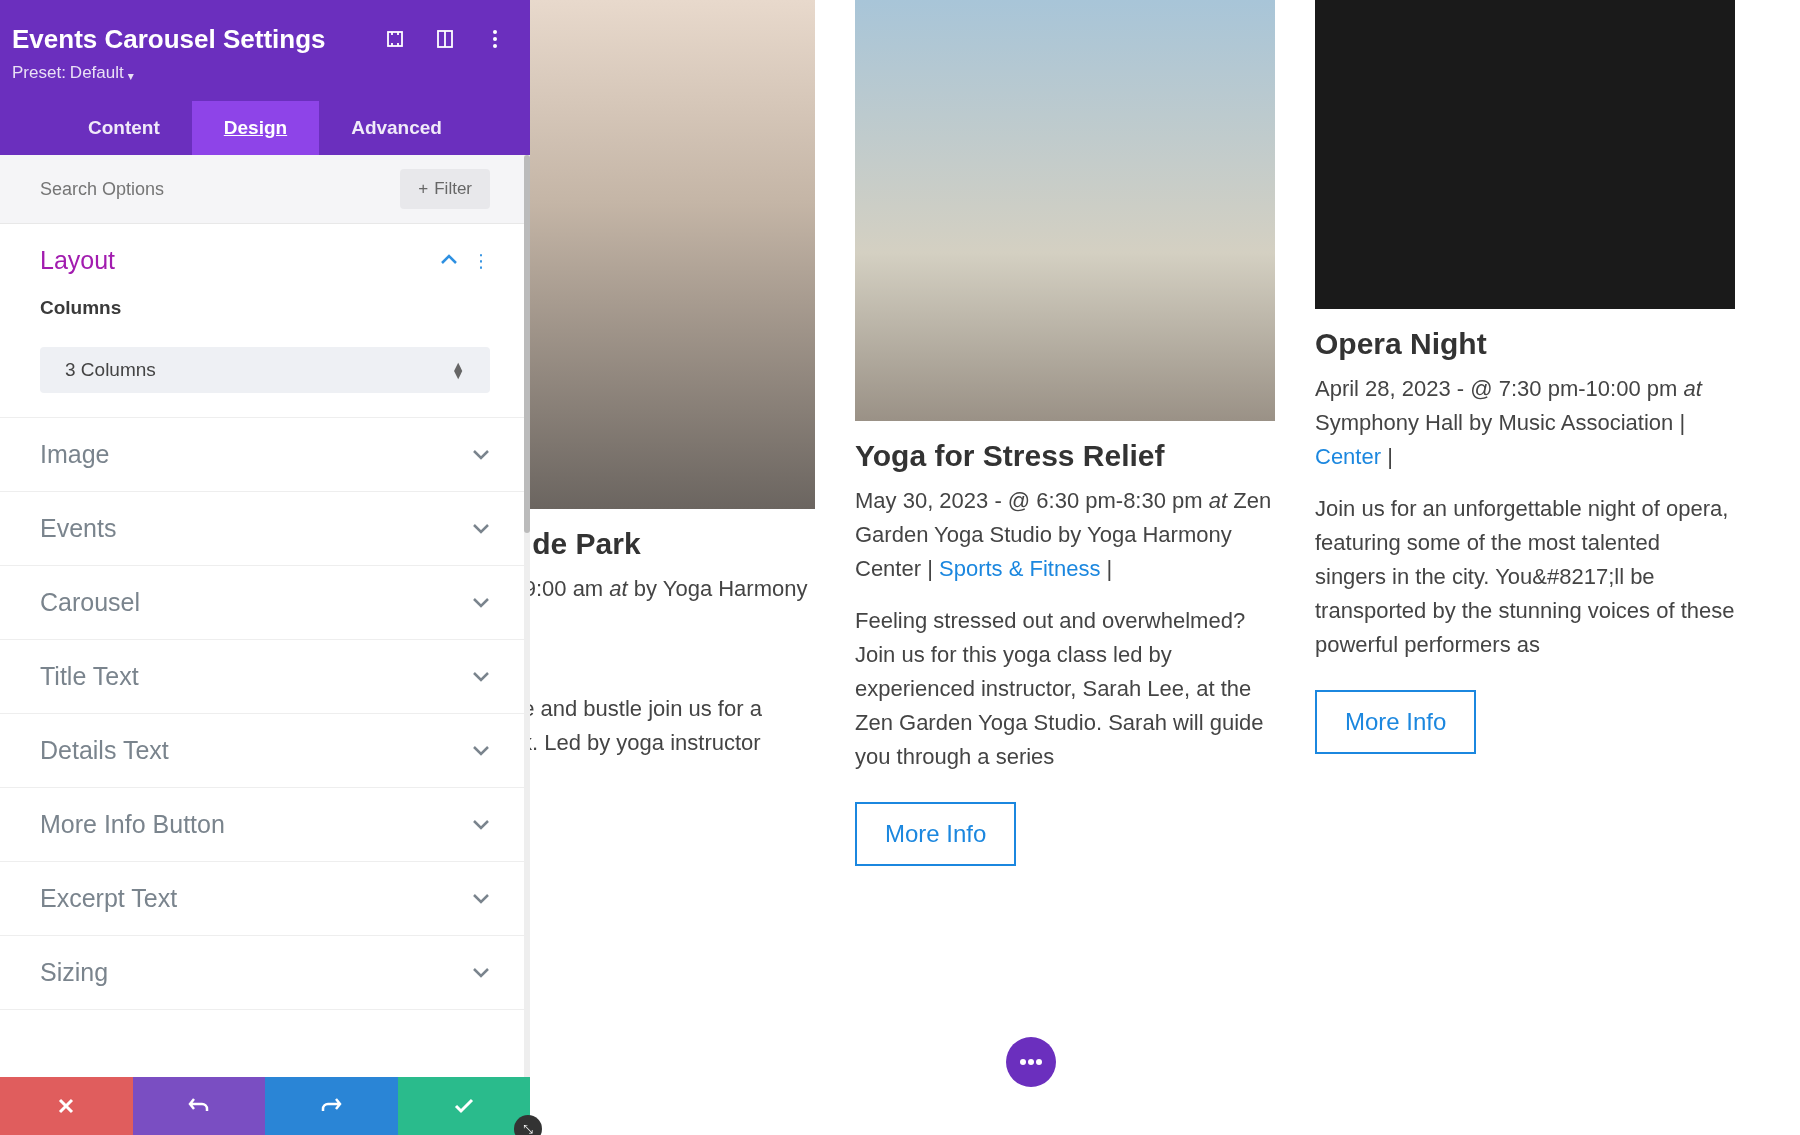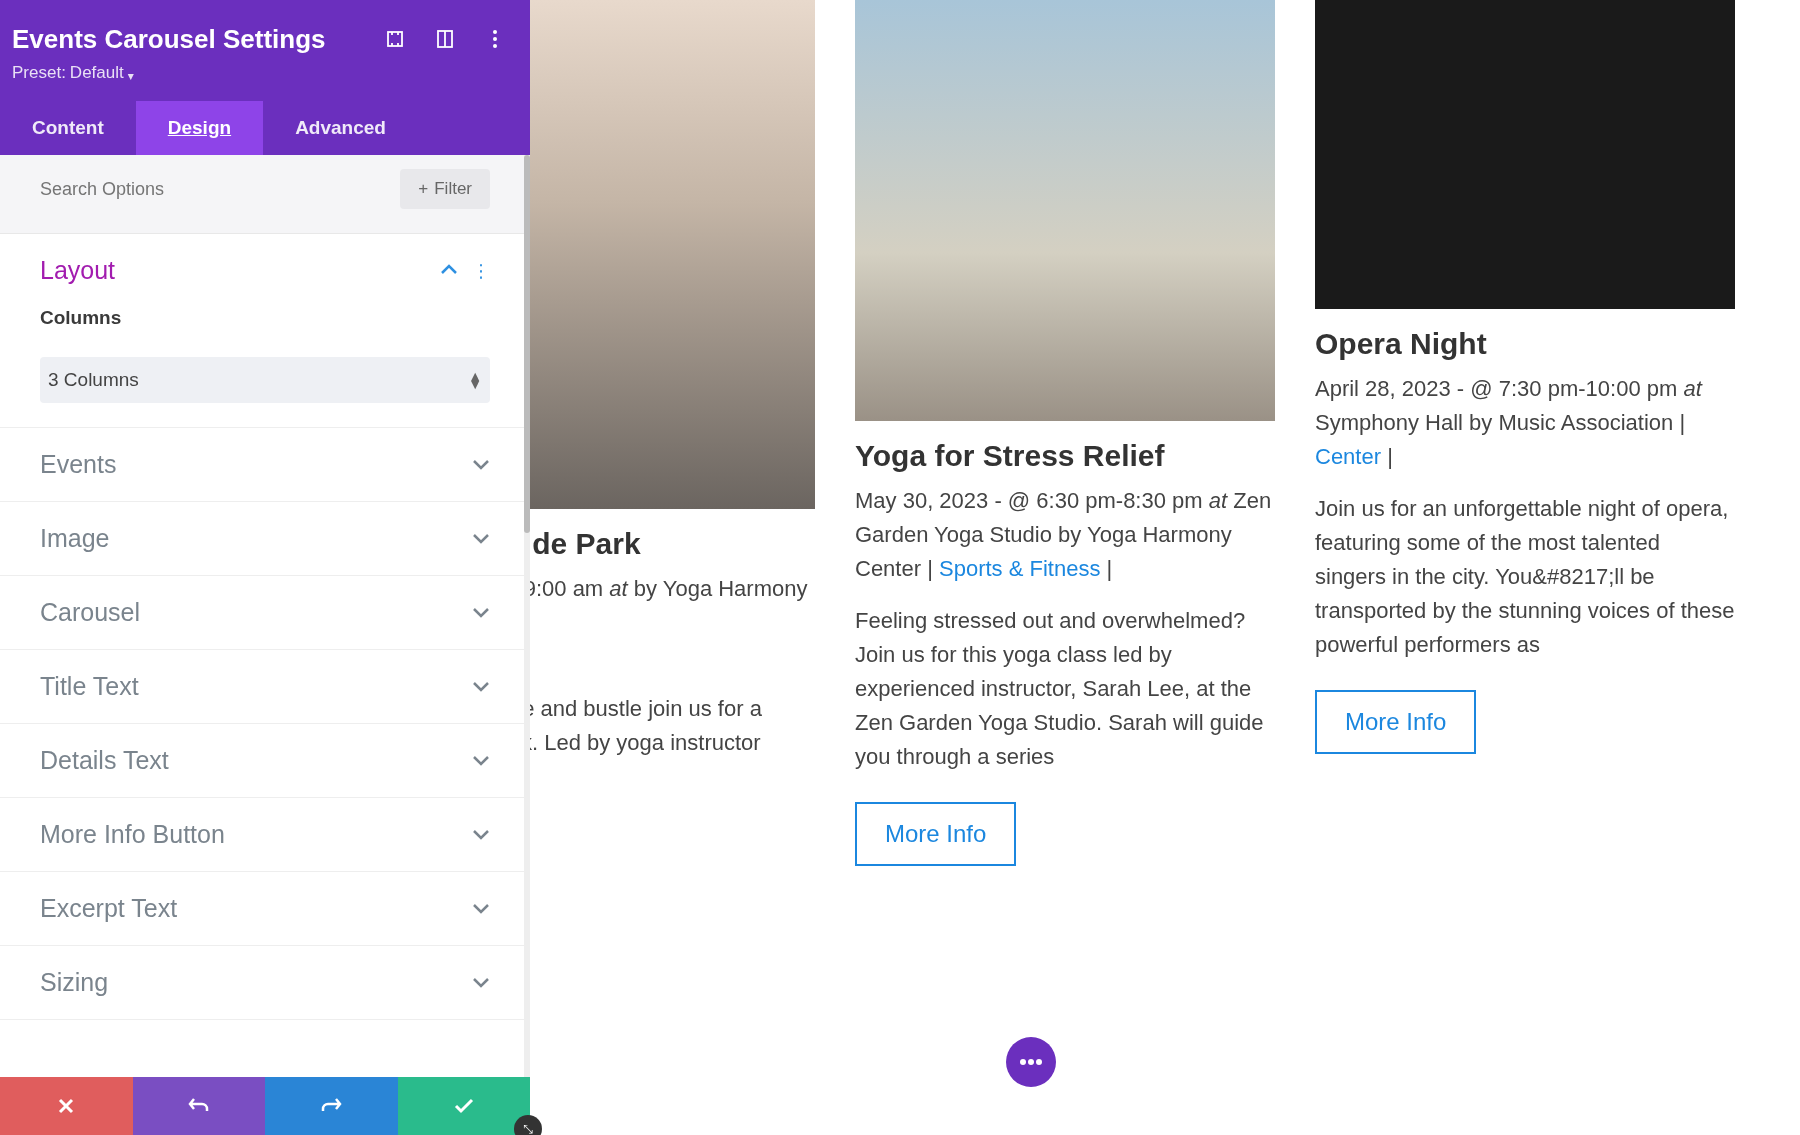--- a/index.html
+++ b/index.html
@@ -7,41 +7,41 @@
 
 
 .settings-panel { position: fixed; left: 0; top: 0; width: 530px; height: 1135px; background: #fff; display: flex; flex-direction: column; z-index: 100; }
 .panel-header { background: #6b2fbe; color: #fff; padding: 24px 12px 18px; position: relative; }
 .panel-title { font-size: 26px; font-weight: 600; margin-bottom: 8px; }
 .preset-row { font-size: 17px; color: rgba(255,255,255,0.85); display: flex; align-items: flex-end; gap: 4px; }
 .preset-caret { font-size: 12px; }
 .header-icons { position: absolute; right: 24px; top: 28px; display: flex; gap: 28px; align-items: center; }
 .header-icon { width: 22px; height: 22px; cursor: pointer; color: #fff; display: flex; align-items: center; justify-content: center; }
 
-.tabs { display: flex; background: #6b2fbe; }
+.tabs { display: flex; background: #6b2fbe; justify-content: center; }
 .tab { flex: 0 0 auto; padding: 16px 32px; font-size: 19px; font-weight: 600; color: rgba(255,255,255,0.9); cursor: pointer; }
 .tab.active { background: #8e44e8; color: #fff; text-decoration: underline; }
 
-.search-row { display: flex; align-items: center; padding: 14px 40px 24px 40px; background: #f5f5f7; border-bottom: 1px solid #e8e8e8; }
+.search-row { display: flex; align-items: center; padding: 14px 40px 14px 40px; background: #f5f5f7; border-bottom: 1px solid #e8e8e8; }
 .search-input { flex: 1; border: none; background: transparent; font-size: 18px; color: #999; outline: none; }
 .filter-btn { background: #e8e8eb; border: none; padding: 10px 18px; font-size: 17px; color: #666; border-radius: 4px; cursor: pointer; display: flex; align-items: center; gap: 6px; }
 
 .sections { flex: 1; overflow-y: auto; }
 .section { border-bottom: 1px solid #eee; }
 .section-header { display: flex; align-items: center; justify-content: space-between; padding: 22px 40px; cursor: pointer; }
 .section-title { font-size: 25px; color: #7a848d; font-weight: 400; }
 .section.open .section-title { color: #a21caf; font-weight: 500; }
 .section-actions { display: flex; align-items: center; gap: 14px; }
 .section-chevron { color: #2e90e1; }
 .section:not(.open) .section-chevron { color: #7a848d; }
 .section-menu-dots { color: #2e90e1; font-size: 18px; }
 .section:not(.open) .section-menu-dots { display: none; }
 .section-body { padding: 0 40px 24px; }
 .field-label { font-size: 19px; font-weight: 600; color: #3a3a3a; margin-bottom: 28px; }
-.select-wrap { position: relative; background: #eef0f4; border-radius: 4px; padding: 12px 8px; display: flex; align-items: center; justify-content: space-between; font-size: 19px; color: #444; cursor: pointer; }
+.select-wrap { position: relative; background: #eef0f4; border-radius: 4px; padding: 12px 25px; display: flex; align-items: center; justify-content: space-between; font-size: 19px; color: #444; cursor: pointer; }
 .select-arrows { font-size: 14px; color: #666; line-height: 0.6; display: flex; flex-direction: column; }
 
 .panel-footer { display: flex; height: 58px; }
 .footer-btn { flex: 1; border: none; cursor: pointer; display: flex; align-items: center; justify-content: center; color: #fff; font-size: 20px; }
 .footer-close { background: #e05d5d; }
 .footer-undo { background: #7a4ec2; }
 .footer-redo { background: #2a85d6; }
 .footer-save { background: #2abb8c; }
 
 .resize-handle { position: absolute; right: -12px; bottom: -8px; width: 28px; height: 28px; background: #333; border-radius: 50%; display: flex; align-items: center; justify-content: center; color: #fff; font-size: 12px; }
@@ -135,29 +135,29 @@
           <span class="select-arrows">
               <span>▲</span>
               <span>▼</span>
             </span>
         </div>
       </div>
     </div>
 
     <div class="section">
       <div class="section-header">
+        <span class="section-title">Image</span>
+        <span class="section-chevron"><svg width="18" height="12" viewBox="0 0 18 12" fill="none" stroke="currentColor" stroke-width="2.5">
+              <path d="M2 3l7 7 7-7"></path>
+            </svg></span>
+      </div>
+    </div>
+    <div class="section">
+      <div class="section-header">
         <span class="section-title">Events</span>
-        <span class="section-chevron"><svg width="18" height="12" viewBox="0 0 18 12" fill="none" stroke="currentColor" stroke-width="2.5">
-              <path d="M2 3l7 7 7-7"></path>
-            </svg></span>
-      </div>
-    </div>
-    <div class="section">
-      <div class="section-header">
-        <span class="section-title">Image</span>
         <span class="section-chevron"><svg width="18" height="12" viewBox="0 0 18 12" fill="none" stroke="currentColor" stroke-width="2.5">
               <path d="M2 3l7 7 7-7"></path>
             </svg></span>
       </div>
     </div>
     <div class="section">
       <div class="section-header">
         <span class="section-title">Carousel</span>
         <span class="section-chevron"><svg width="18" height="12" viewBox="0 0 18 12" fill="none" stroke="currentColor" stroke-width="2.5">
               <path d="M2 3l7 7 7-7"></path>

